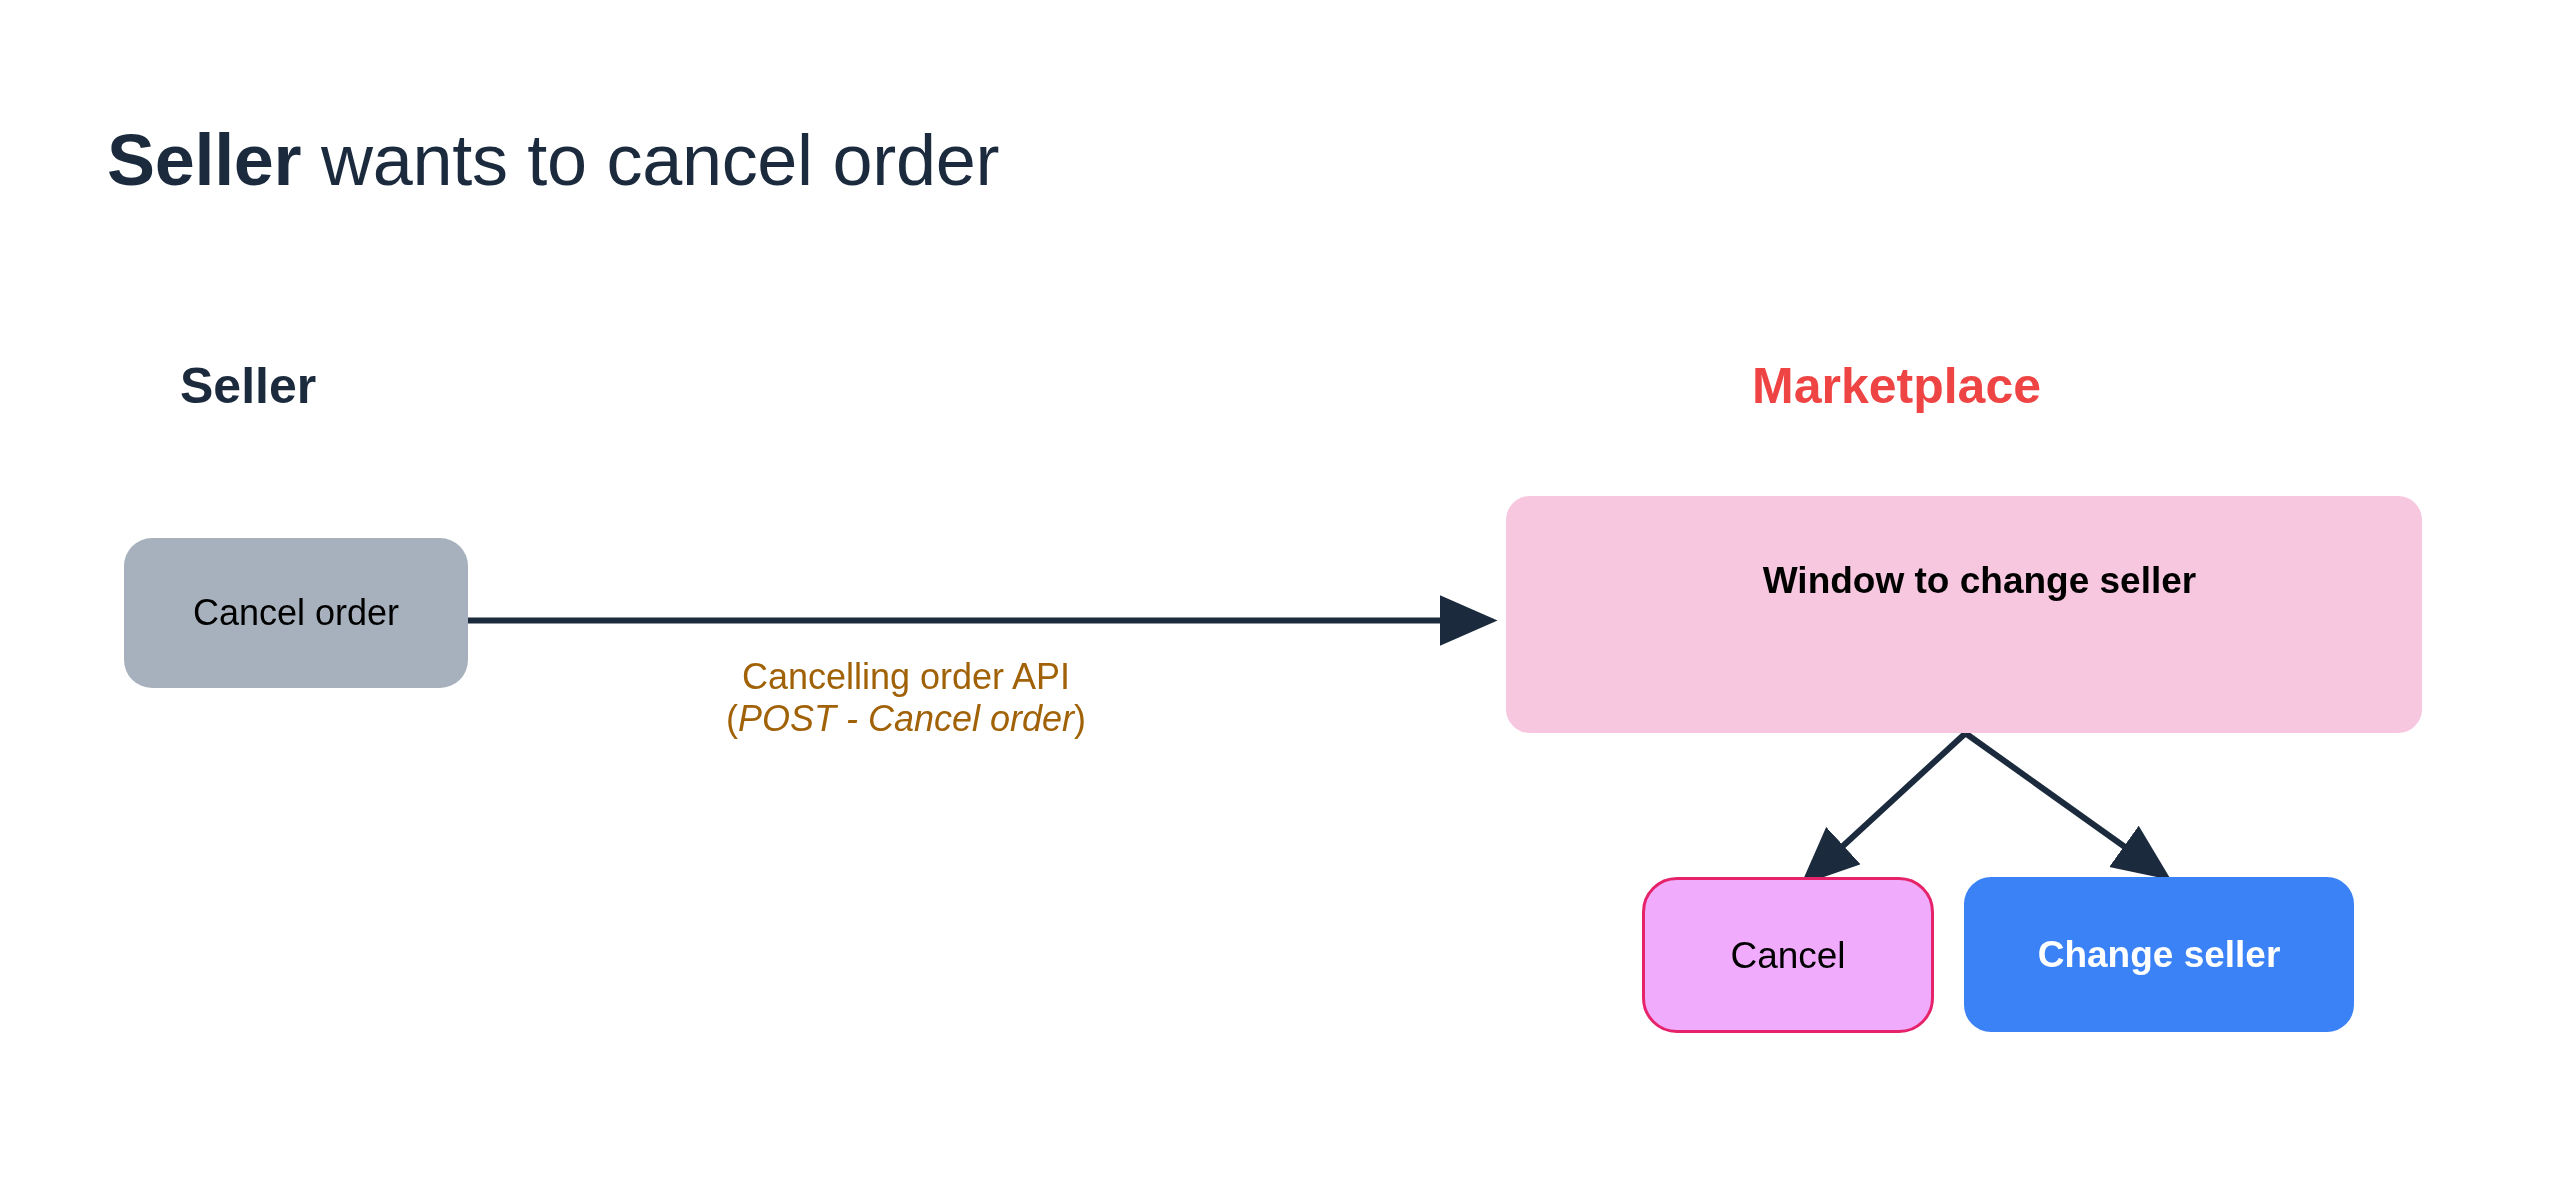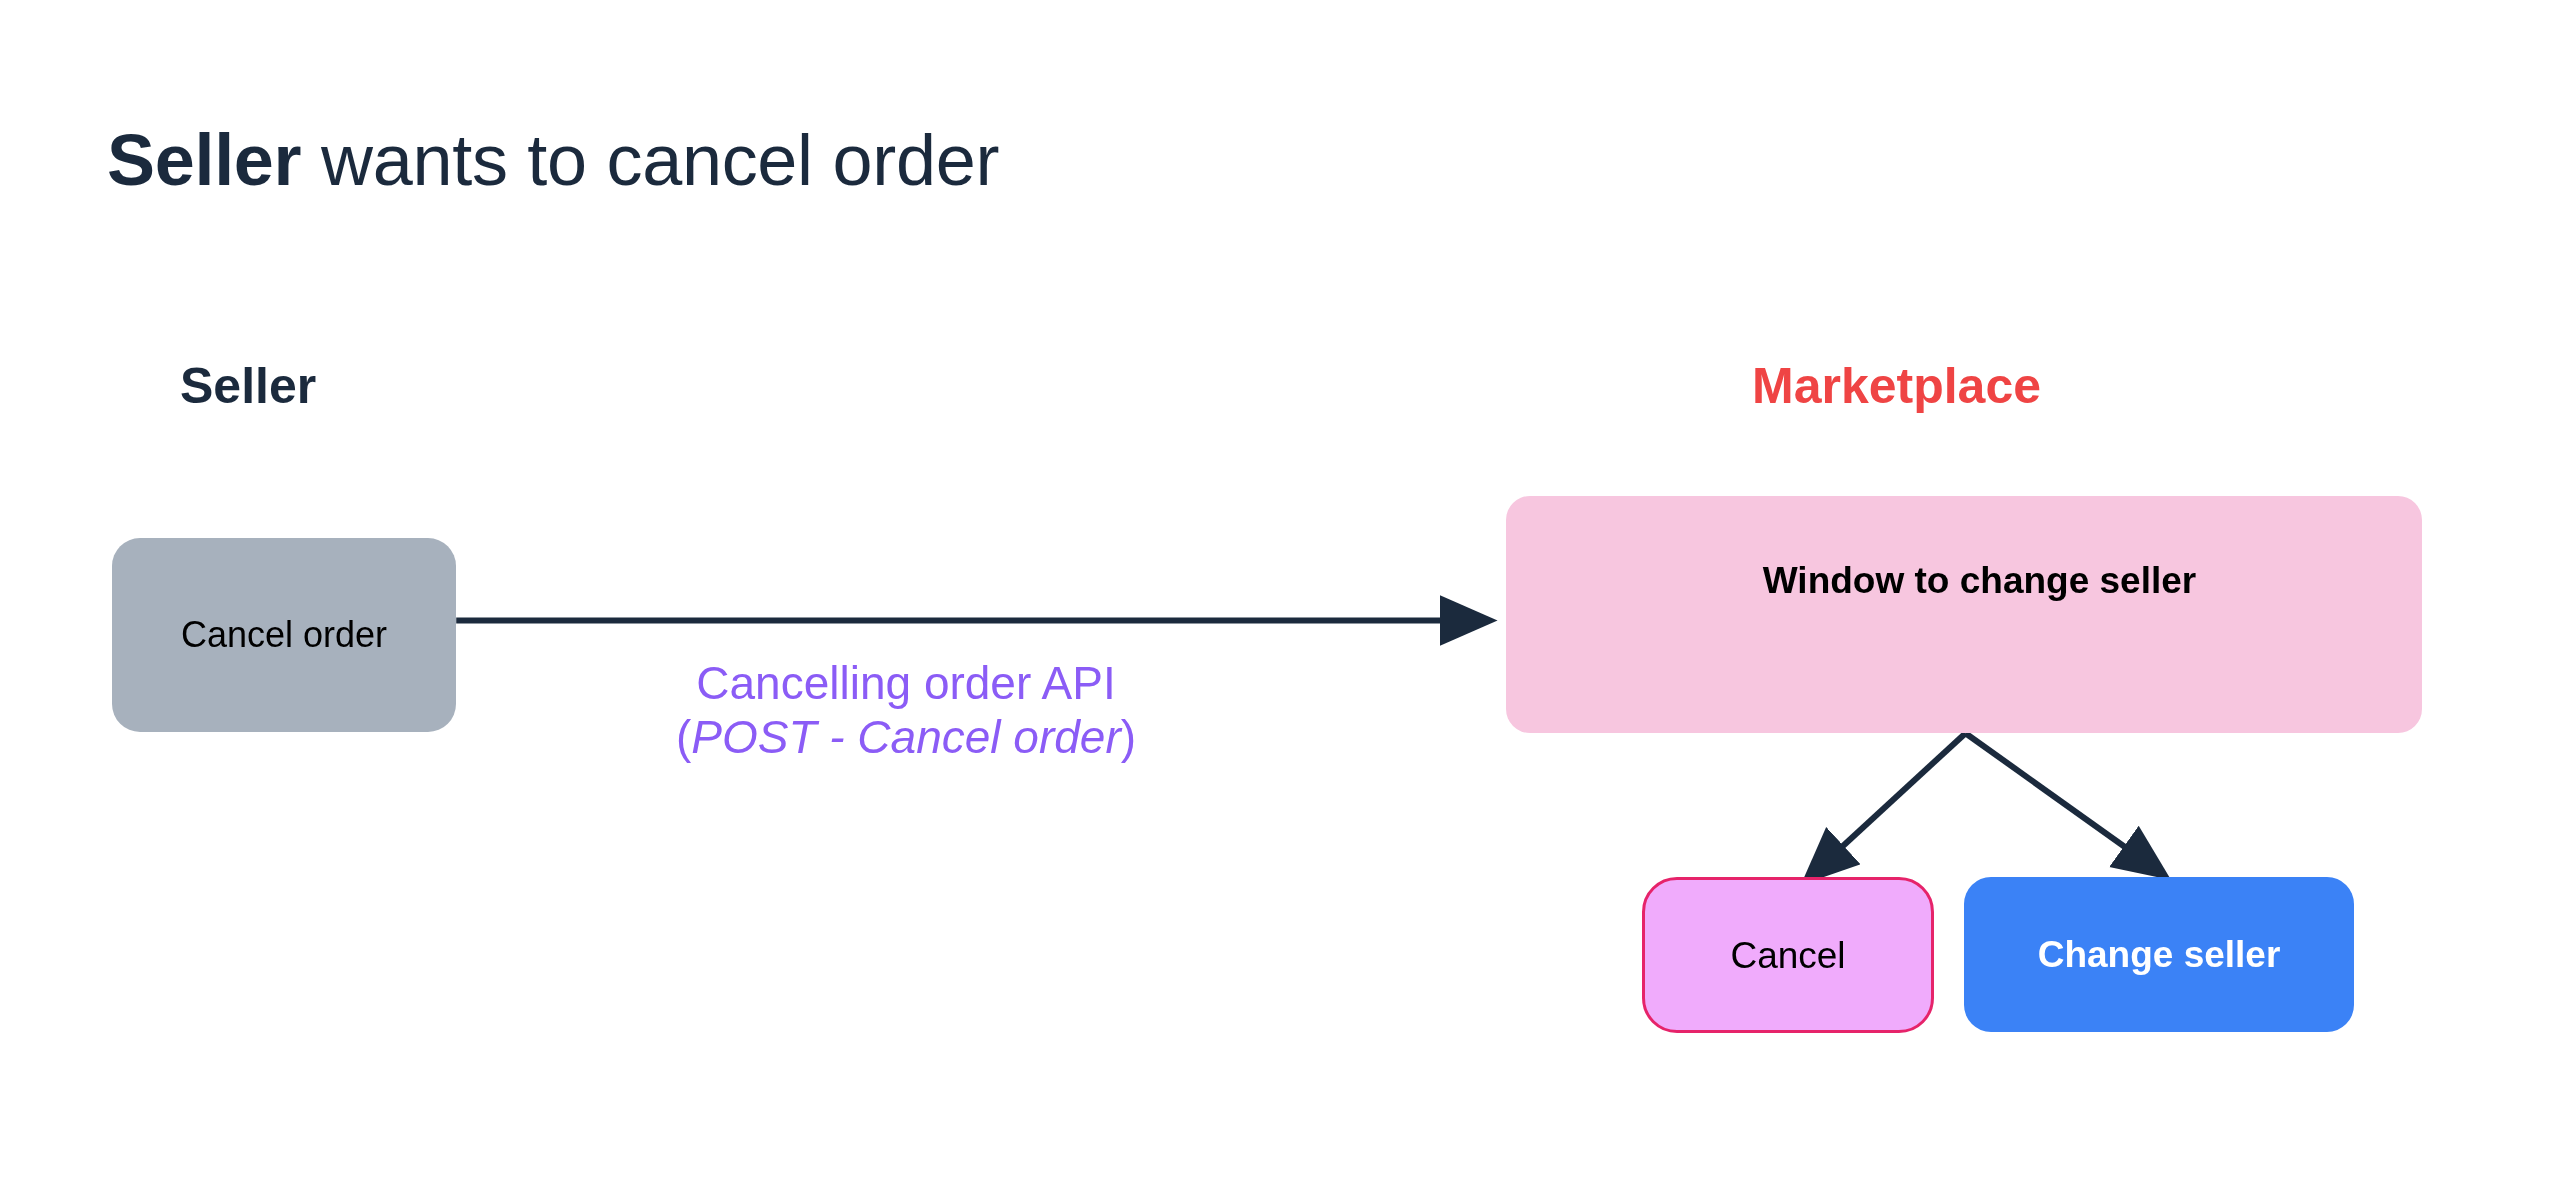--- a/index.html
+++ b/index.html
@@ -57,24 +57,24 @@
   }
   #lane-header-marketplace {
     left: 1752px;
     top: 361px;
     color: #ef4444;
   }
 
   
   #cancel-order-node {
     position: absolute;
-    left: 112px;
+    left: 124px;
     top: 538px;
     width: 344px;
-    height: 194px;
+    height: 150px;
     background: #A7B1BD;
     border-radius: 28px;
     display: flex;
     align-items: center;
     justify-content: center;
     box-sizing: border-box;
   }
   #cancel-order-node .node-label {
     font-size: 36px;
     color: #000000;
@@ -154,23 +154,23 @@
     white-space: nowrap;
   }
 
   
   #api-call-label {
     position: absolute;
     left: 537px;
     top: 656px;
     width: 738px;
     text-align: center;
-    font-size: 46px;
+    font-size: 36px;
     line-height: 1.18;
-    color: #8b5cf6;
+    color: #a16207;
     white-space: nowrap;
   }
   #api-call-label .line2 .ital {
     font-style: italic;
   }
 
   
   #connectors {
     position: absolute;
     left: 0;

